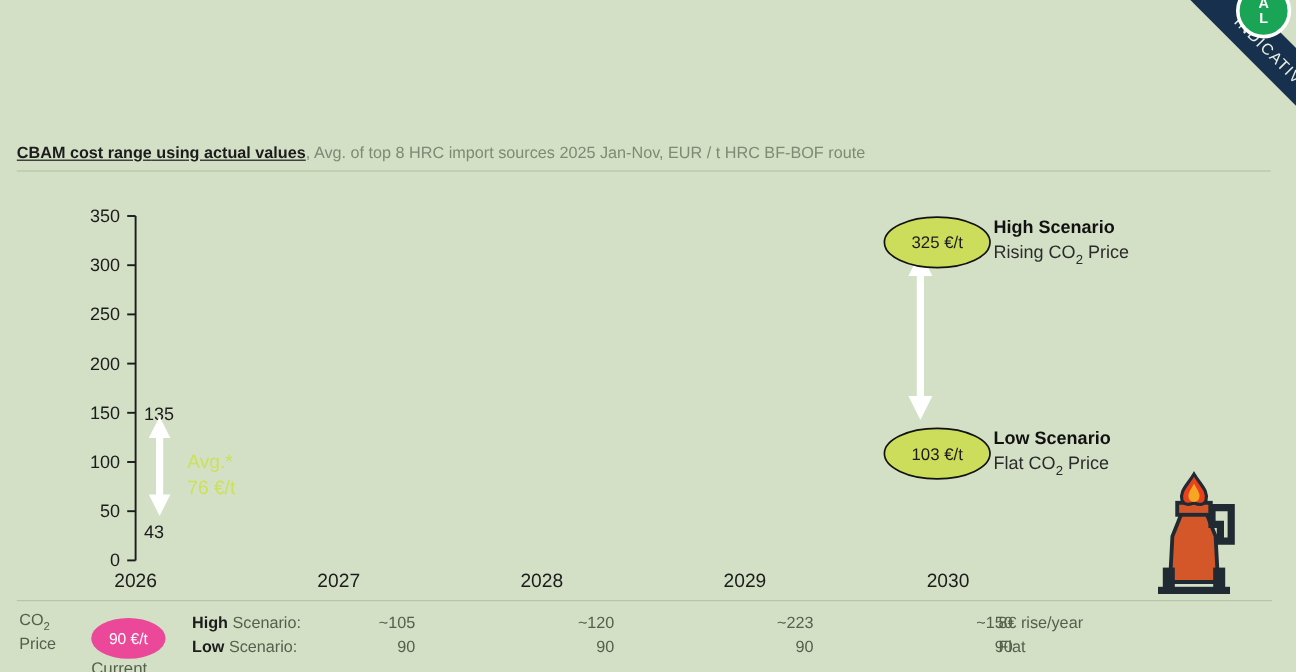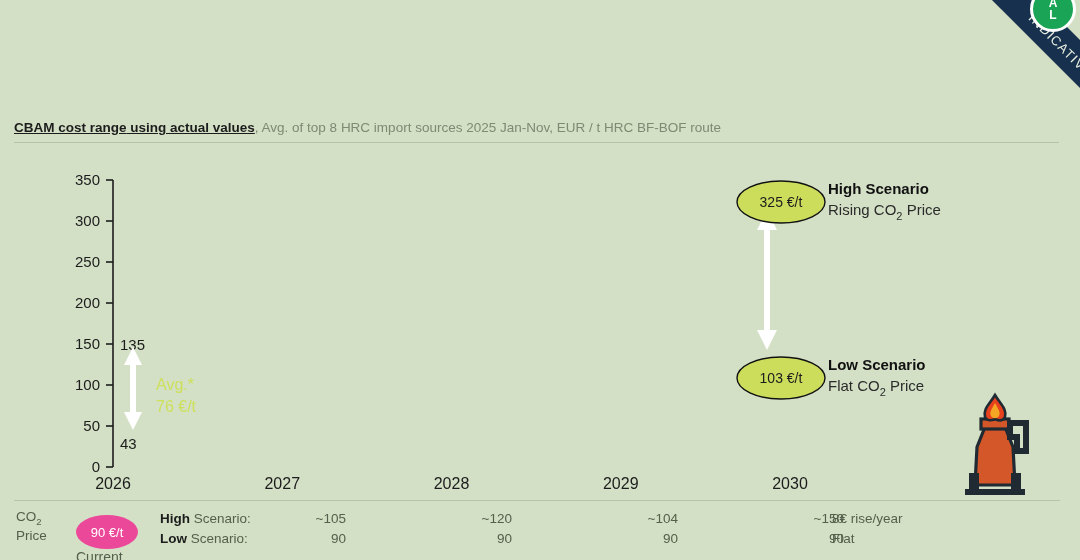--- a/index.html
+++ b/index.html
@@ -350,21 +350,21 @@
       </div>
 
       <div id="current-bubble">
         <span>90 €/t</span>
       </div>
       <div id="current-caption">Current</div>
 
       <div class="row-label r1"><b>High</b><span> Scenario:</span></div>
       <div class="cell r1" style="left:262px">~105</div>
       <div class="cell r1" style="left:428px">~120</div>
-      <div class="cell r1" style="left:594px">~104</div>
+      <div class="cell r1" style="left:594px">~223</div>
       <div class="cell r1" style="left:760px">~150</div>
       <div class="note r1">8€ rise/year</div>
 
       <div class="row-label r2"><b>Low</b><span> Scenario:</span></div>
       <div class="cell r2" style="left:262px">90</div>
       <div class="cell r2" style="left:428px">90</div>
       <div class="cell r2" style="left:594px">90</div>
       <div class="cell r2" style="left:760px">90</div>
       <div class="note r2">Flat</div>
     </div>

